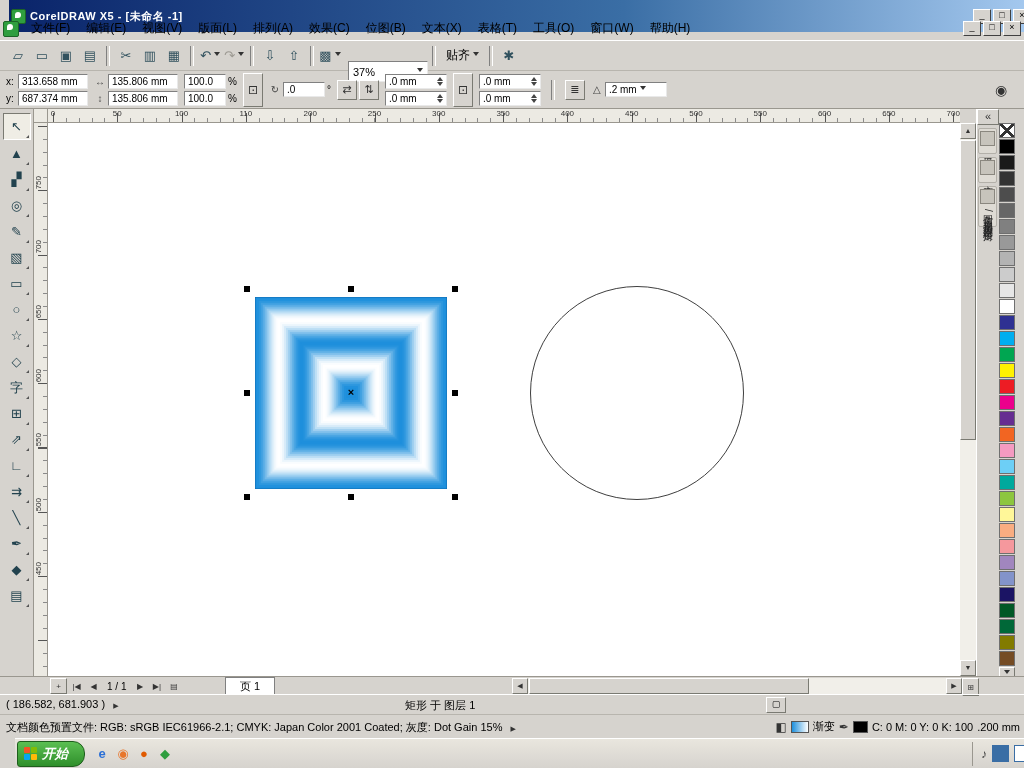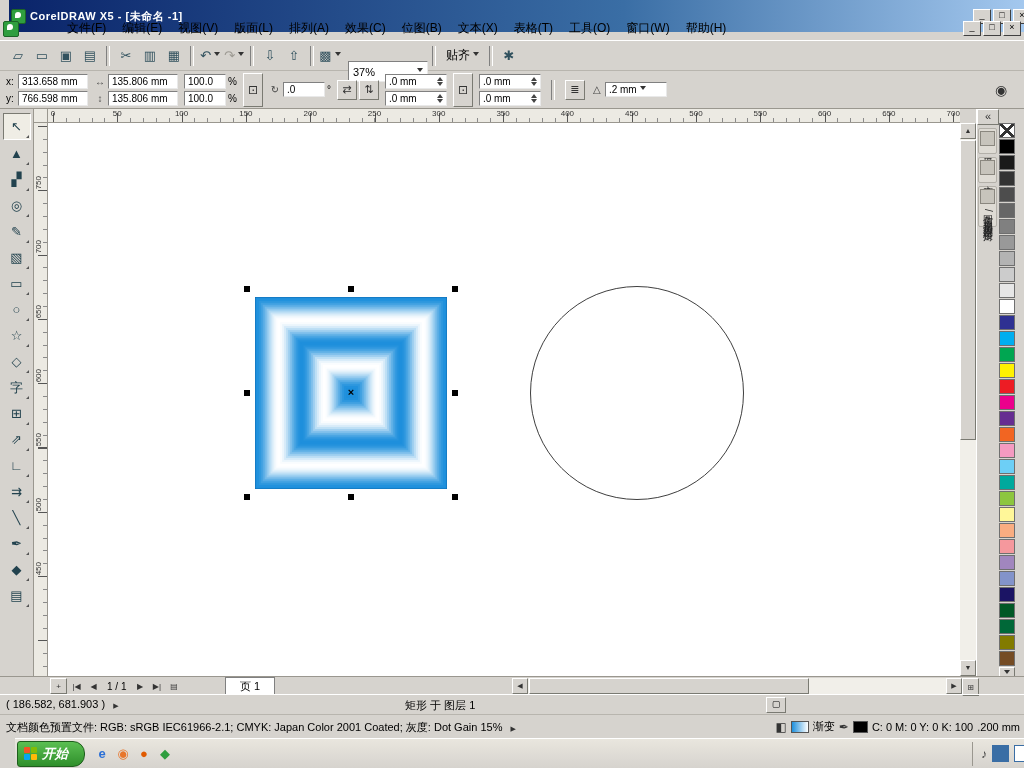--- a/index.html
+++ b/index.html
@@ -15,21 +15,21 @@
 
   
   #titlebar{left:9px;top:0;width:1024px;height:17px;background:linear-gradient(90deg,#0a246a,#3a6ea5 60%,#a6caf0);display:flex;align-items:center;padding:16px 2px;box-sizing:border-box;}
   .app-icon{width:13px;height:13px;background:#2f9e3f;border:1px solid #1c6427;border-radius:2px;margin-right:4px;position:relative;flex:0 0 auto;}
   .app-icon::after{content:"";position:absolute;left:3px;top:2px;width:6px;height:6px;background:#fff;border-radius:50% 50% 50% 0;}
   .title-text{color:#fff;font-weight:bold;font-size:11px;letter-spacing:.5px;}
   .tb-btns,.doc-btns{margin-left:auto;display:flex;}
   .win-btn{width:16px;height:13px;background:#d6d3ce;border:1px solid;border-color:#fff #404040 #404040 #fff;font-size:9px;line-height:11px;text-align:center;margin-left:2px;color:#000;}
 
   
-  #menubar{left:0;top:17px;width:1024px;height:24px;display:flex;align-items:center;border-bottom:1px solid #fff;box-sizing:border-box;padding:0 3px;gap:36px;}
+  #menubar{left:0;top:17px;width:1024px;height:24px;display:flex;align-items:center;border-bottom:1px solid #fff;box-sizing:border-box;padding:0 3px;}
   .app-icon.small{width:14px;height:14px;}
   .menu-items{display:flex;}
   .menu-item{padding:3px 8px;font-size:12px;}
 
   
   #toolbar{left:0;top:41px;width:1024px;height:30px;display:flex;align-items:center;padding:0 6px;box-sizing:border-box;border-bottom:1px solid #b8b5ae;}
   .tb-row{display:flex;align-items:center;}
   .tbtn{min-width:22px;height:22px;display:inline-flex;align-items:center;justify-content:center;font-size:13px;color:#31515e;margin:0 1px;}
   .tbtn.disabled{color:#9d9a93;}
   .tsep{width:2px;height:20px;border-left:1px solid #808080;border-right:1px solid #fff;margin:0 4px;display:inline-block;}
@@ -229,21 +229,21 @@
 </div>
 
 <div id="propbar" class="abs">
   <div class="pbcol">
     <div class="pbrow">
       <span class="pblab">x:</span>
       <span class="field w66">313.658 mm</span>
     </div>
     <div class="pbrow">
       <span class="pblab">y:</span>
-      <span class="field w66">766.598 mm</span>
+      <span class="field w66">687.374 mm</span>
     </div>
   </div>
   <div class="pbcol">
     <div class="pbrow">
       <span class="pbico">↔</span>
       <span class="field w66">135.806 mm</span>
     </div>
     <div class="pbrow">
       <span class="pbico">↕</span>
       <span class="field w66">135.806 mm</span>
@@ -357,21 +357,21 @@
       <div class="tool">◆</div>
       <div class="tool">▤</div>
     </div>
 
   <div id="ruler-corner" class="abs"></div>
   <div id="h-ruler" class="abs">
     <span class="runit">毫米</span>
   <span class="hlab" style="left: 5px;">0</span>
       <span class="hlab" style="left: 69.3px;">50</span>
       <span class="hlab" style="left: 133.6px;">100</span>
-      <span class="hlab" style="left: 197.9px;">150</span>
+      <span class="hlab" style="left: 197.9px;">110</span>
       <span class="hlab" style="left: 262.2px;">200</span>
       <span class="hlab" style="left: 326.5px;">250</span>
       <span class="hlab" style="left: 390.8px;">300</span>
       <span class="hlab" style="left: 455.1px;">350</span>
       <span class="hlab" style="left: 519.4px;">400</span>
       <span class="hlab" style="left: 583.7px;">450</span>
       <span class="hlab" style="left: 648px;">500</span>
       <span class="hlab" style="left: 712.3px;">550</span>
       <span class="hlab" style="left: 776.6px;">600</span>
       <span class="hlab" style="left: 840.9px;">650</span>

